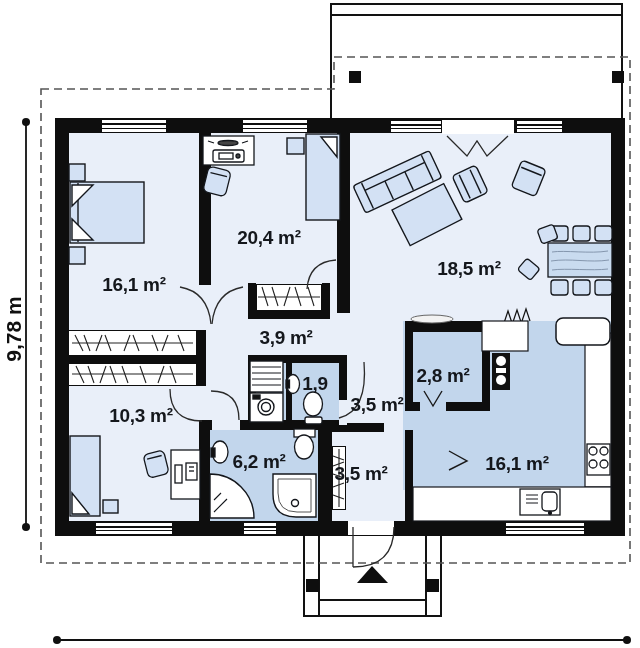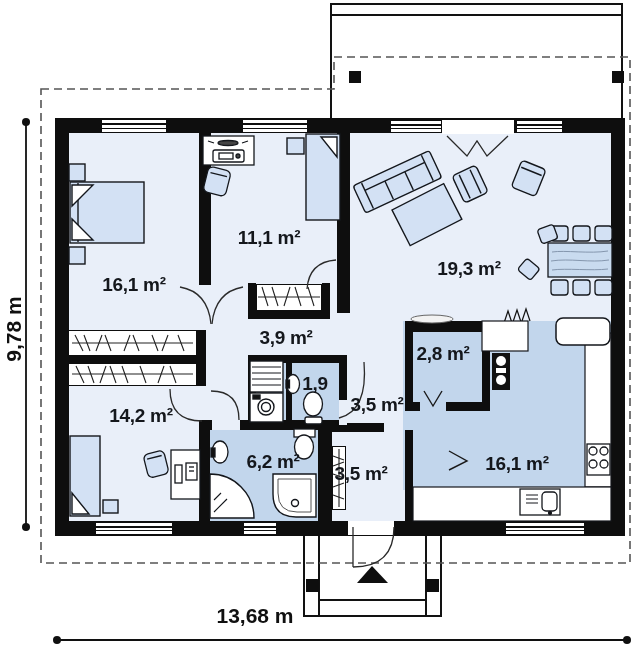--- a/index.html
+++ b/index.html
@@ -311,26 +311,25 @@
     </g>
     <g stroke="#14171c" stroke-width="1.3">
       <rect x="520" y="489" width="40" height="26" fill="#fff"></rect>
       <path d="M526,495 h12 M526,499 h12 M526,503 h12" stroke-width="1"></path>
       <rect x="542" y="492" width="15" height="19" rx="4" fill="#fff"></rect>
       <circle cx="550" cy="513" r="1.5" fill="#111"></circle>
     </g>
   </svg>
 
   <div class="lbl" style="left:134px;top:285px">16,1 m²</div>
-  <div class="lbl" style="left:269px;top:238px">11,1 m²</div>
-  <div class="lbl" style="left:469px;top:269px">19,3 m²</div>
+  <div class="lbl" style="left:269px;top:238px">20,4 m²</div>
+  <div class="lbl" style="left:469px;top:269px">18,5 m²</div>
   <div class="lbl" style="left:286px;top:338px">3,9 m²</div>
   <div class="lbl" style="left:315px;top:384px">1,9</div>
   <div class="lbl" style="left:377px;top:405px">3,5 m²</div>
-  <div class="lbl" style="left:141px;top:416px">14,2 m²</div>
-  <div class="lbl" style="left:273px;top:462px">6,2 m²</div>
+  <div class="lbl" style="left:141px;top:416px">10,3 m²</div>
+  <div class="lbl" style="left:259px;top:462px">6,2 m²</div>
   <div class="lbl" style="left:361px;top:474px">3,5 m²</div>
-  <div class="lbl" style="left:443px;top:354px">2,8 m²</div>
+  <div class="lbl" style="left:443px;top:376px">2,8 m²</div>
   <div class="lbl" style="left:517px;top:464px">16,1 m²</div>
 
   <div class="dim" style="left:-32px;top:317px;width:92px;transform:rotate(-90deg)">9,78 m</div>
-  <div class="dim" style="left:190px;top:604px;width:130px">13,68 m</div>
 </div>
 
 </body></html>

